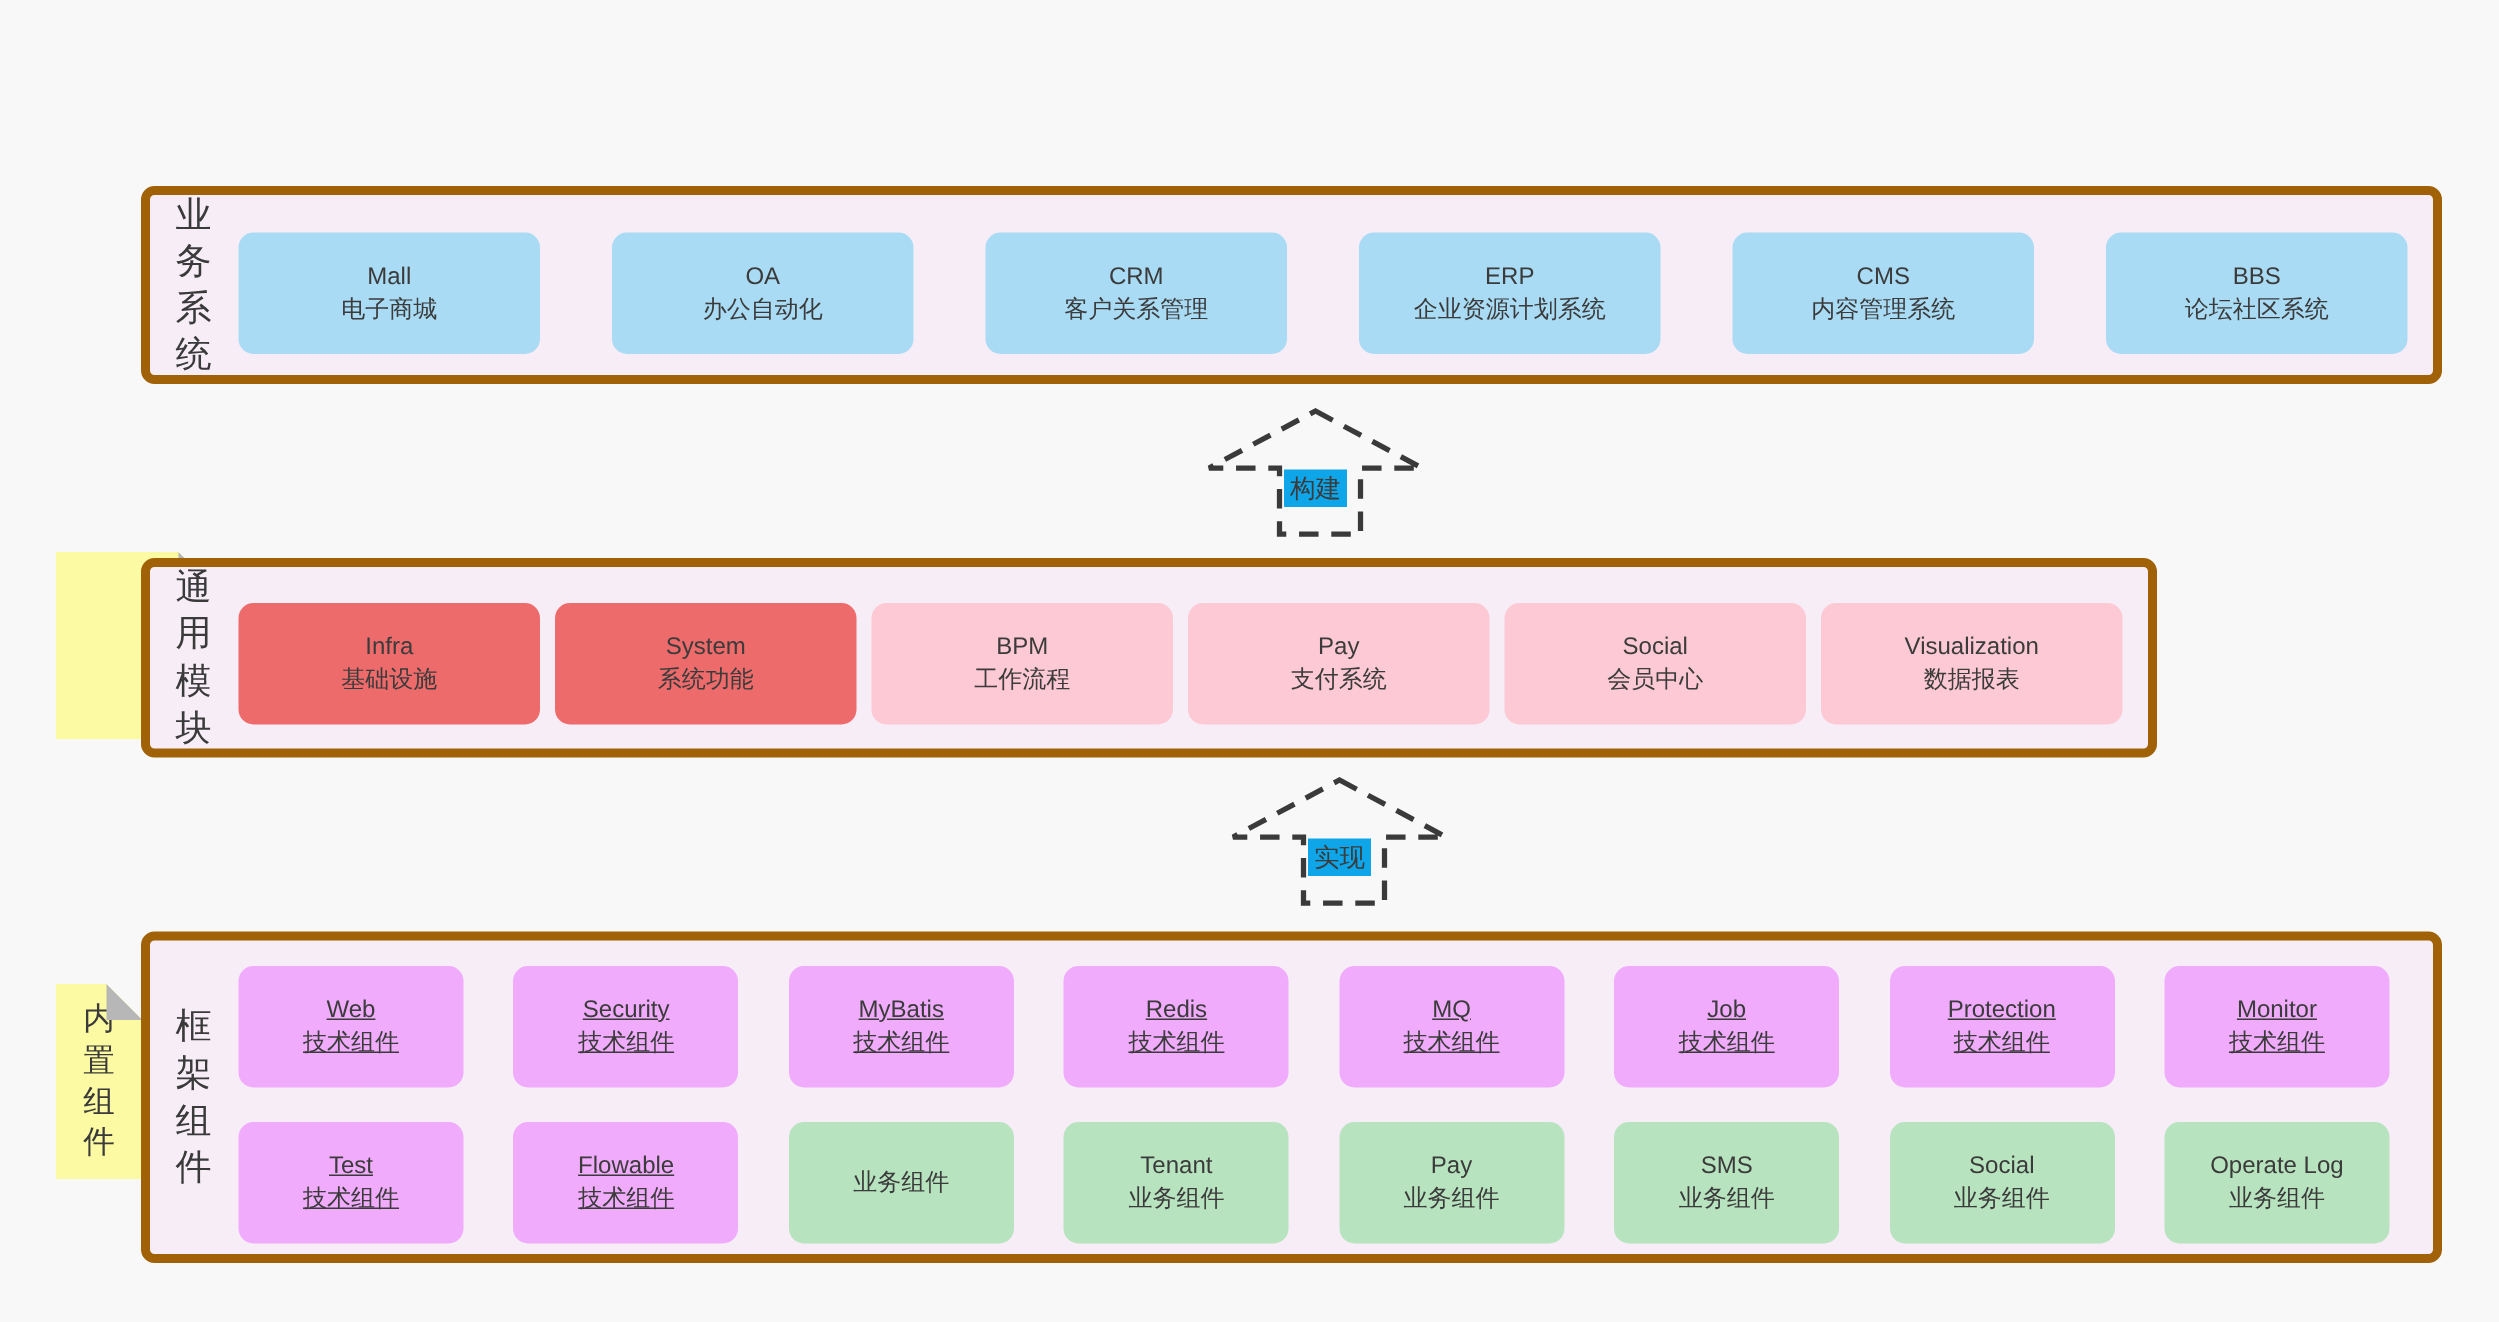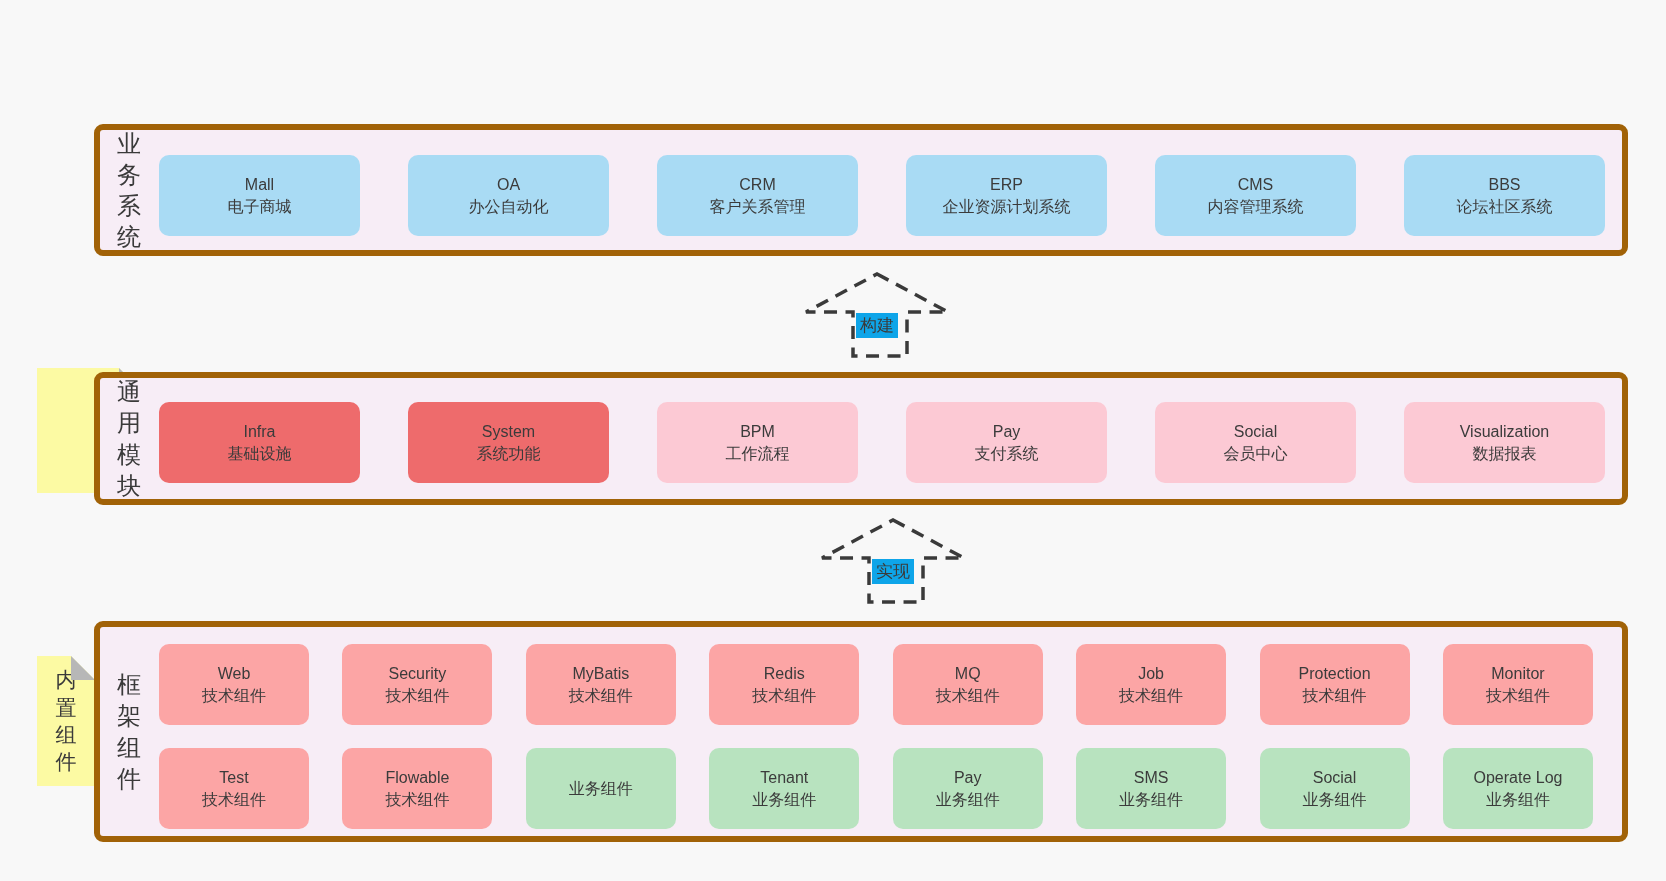--- a/index.html
+++ b/index.html
@@ -13,21 +13,21 @@
   }
   .section{
     position:absolute;
     background:#f7edf6;
     border:6px solid #a16207;
     border-radius:9px;
     box-sizing:border-box;
     z-index:2;
   }
   #sec-business{left:94px;top:124px;width:1534px;height:132px;}
-  #sec-modules {left:94px;top:372px;width:1534px;height:133px;}
+  #sec-modules {left:94px;top:372px;width:1344px;height:133px;}
   #sec-framework{left:94px;top:621px;width:1534px;height:221px;}
 
   .side-label{
     position:absolute;left:0;top:0;bottom:0;width:58px;
     display:flex;align-items:center;justify-content:center;
     font-size:24px;color:#3a3a3a;
   }
   .vtext{
     width:1.15em;line-height:1.3;text-align:center;
     word-break:break-all;white-space:normal;
@@ -48,21 +48,21 @@
     height:81px;border-radius:10px;
     display:flex;flex-direction:column;align-items:center;justify-content:center;
     text-align:center;font-size:16px;line-height:1.34;color:#3b3b3b;
     padding:2px 4px;box-sizing:border-box;
   }
   .box.w6{width:201px;}
   .box.w8{width:150px;}
   .box.blue {background:#a9dbf4;}
   .box.red  {background:#ee6b6c;}
   .box.pink {background:#fcc9d4;}
-  .box.green{background:#fca5a5;}
+  .box.green{background:#f0abfc;text-decoration:underline;}
   .box.green-light{background:#b8e3bf;}
 
   .tag{
     position:absolute;width:58px;background:#fcfaa3;z-index:1;
     display:flex;align-items:center;justify-content:center;
     font-size:21px;color:#3a3a3a;
     clip-path:polygon(0 0, calc(100% - 24px) 0, 100% 24px, 100% 100%, 0 100%);
   }
   #tag-features  {left:37px;top:368px;height:125px;padding-left:48px;}
   #tag-components{left:37px;top:656px;height:130px;}

